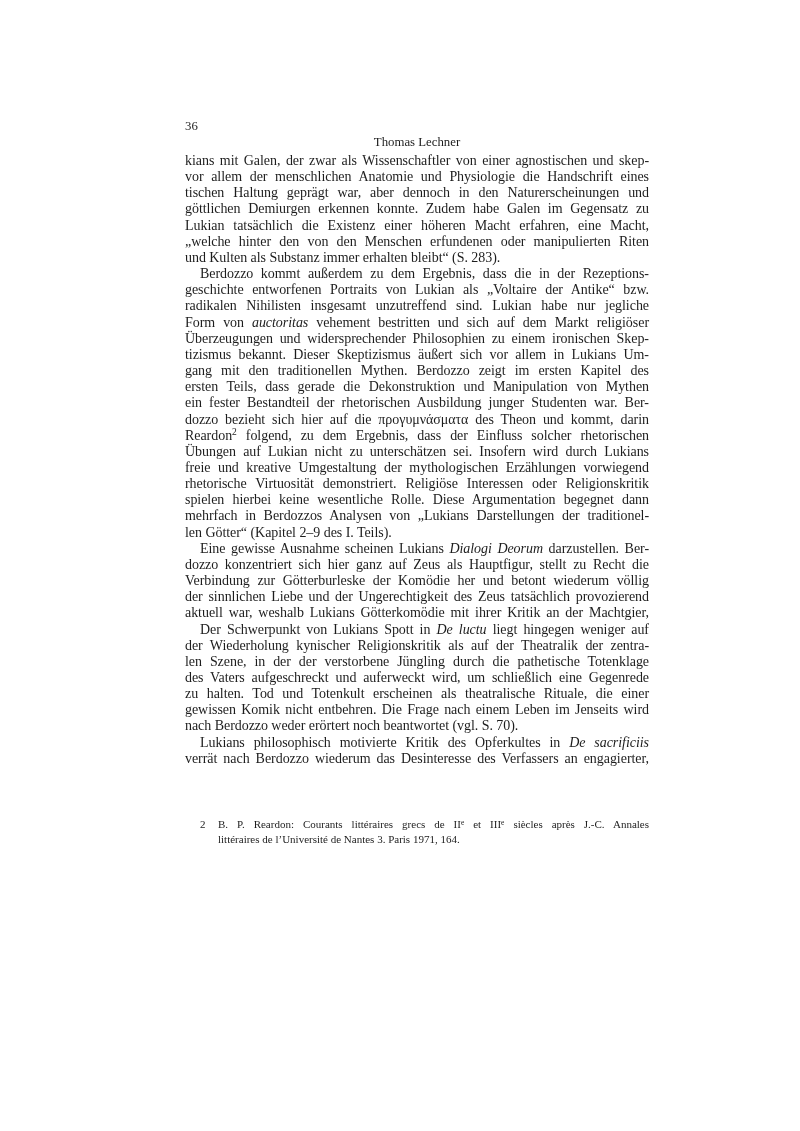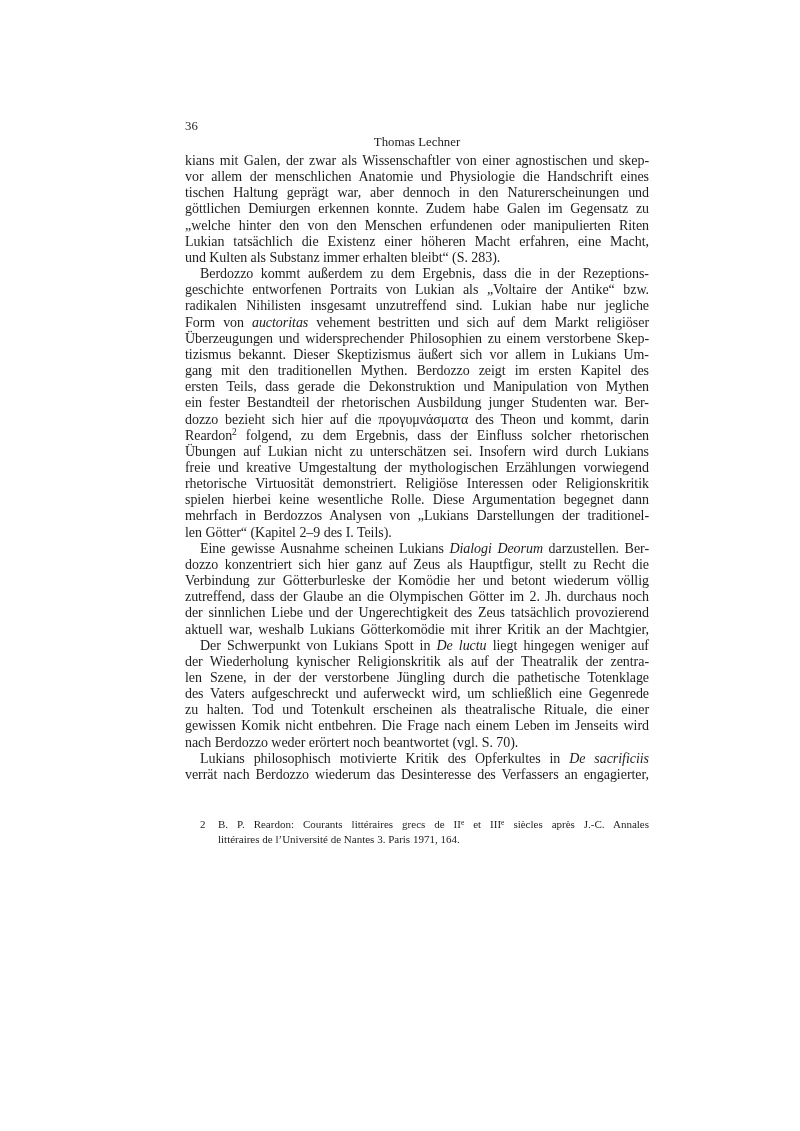--- a/index.html
+++ b/index.html
@@ -101,48 +101,47 @@
     <span class="page-number">36</span>
     <span class="running-head">Thomas Lechner</span>
   </div>
 
   <div class="bodytext" id="body-container">
       <div class="para">
         <div class="line">kians mit Galen, der zwar als Wissenschaftler von einer agnostischen und skep-</div>
         <div class="line">vor allem der menschlichen Anatomie und Physiologie die Handschrift eines</div>
         <div class="line">tischen Haltung geprägt war, aber dennoch in den Naturerscheinungen und</div>
         <div class="line">göttlichen Demiurgen erkennen konnte. Zudem habe Galen im Gegensatz zu</div>
+        <div class="line">Lukian tatsächlich die Existenz einer höheren Macht erfahren, eine Macht,</div>
         <div class="line">„welche hinter den von den Menschen erfundenen oder manipulierten Riten</div>
-        <div class="line">Lukian tatsächlich die Existenz einer höheren Macht erfahren, eine Macht,</div>
         <div class="line end">und Kulten als Substanz immer erhalten bleibt“ (S. 283).</div>
       </div>
       <div class="para indent">
         <div class="line">Berdozzo kommt außerdem zu dem Ergebnis, dass die in der Rezeptions-</div>
         <div class="line">geschichte entworfenen Portraits von Lukian als „Voltaire der Antike“ bzw.</div>
         <div class="line">radikalen Nihilisten insgesamt unzutreffend sind. Lukian habe nur jegliche</div>
         <div class="line">Form von <i>auctoritas</i> vehement bestritten und sich auf dem Markt religiöser</div>
-        <div class="line">Überzeugungen und widersprechender Philosophien zu einem verstorbene Skep-</div>
+        <div class="line">Überzeugungen und widersprechender Philosophien zu einem ironischen Skep-</div>
         <div class="line">tizismus bekannt. Dieser Skeptizismus äußert sich vor allem in Lukians Um-</div>
         <div class="line">gang mit den traditionellen Mythen. Berdozzo zeigt im ersten Kapitel des</div>
         <div class="line">ersten Teils, dass gerade die Dekonstruktion und Manipulation von Mythen</div>
         <div class="line">ein fester Bestandteil der rhetorischen Ausbildung junger Studenten war. Ber-</div>
         <div class="line">dozzo bezieht sich hier auf die προγυμνάσματα des Theon und kommt, darin</div>
         <div class="line">Reardon<sup>2</sup> folgend, zu dem Ergebnis, dass der Einfluss solcher rhetorischen</div>
         <div class="line">Übungen auf Lukian nicht zu unterschätzen sei. Insofern wird durch Lukians</div>
         <div class="line">freie und kreative Umgestaltung der mythologischen Erzählungen vorwiegend</div>
         <div class="line">rhetorische Virtuosität demonstriert. Religiöse Interessen oder Religionskritik</div>
         <div class="line">spielen hierbei keine wesentliche Rolle. Diese Argumentation begegnet dann</div>
         <div class="line">mehrfach in Berdozzos Analysen von „Lukians Darstellungen der traditionel-</div>
         <div class="line end">len Götter“ (Kapitel 2–9 des I. Teils).</div>
       </div>
       <div class="para indent">
         <div class="line">Eine gewisse Ausnahme scheinen Lukians <i>Dialogi Deorum</i> darzustellen. Ber-</div>
         <div class="line">dozzo konzentriert sich hier ganz auf Zeus als Hauptfigur, stellt zu Recht die</div>
         <div class="line">Verbindung zur Götterburleske der Komödie her und betont wiederum völlig</div>
-        <div class="line">zutreffend, dass der Glaube an die Olympischen Götter im 2. Jh. durchaus noch</div>
         <div class="line">der sinnlichen Liebe und der Ungerechtigkeit des Zeus tatsächlich provozierend</div>
         <div class="line">aktuell war, weshalb Lukians Götterkomödie mit ihrer Kritik an der Machtgier,</div>
       </div>
       <div class="para indent">
         <div class="line">Der Schwerpunkt von Lukians Spott in <i>De luctu</i> liegt hingegen weniger auf</div>
         <div class="line">der Wiederholung kynischer Religionskritik als auf der Theatralik der zentra-</div>
         <div class="line">len Szene, in der der verstorbene Jüngling durch die pathetische Totenklage</div>
         <div class="line">des Vaters aufgeschreckt und auferweckt wird, um schließlich eine Gegenrede</div>
         <div class="line">zu halten. Tod und Totenkult erscheinen als theatralische Rituale, die einer</div>
         <div class="line">gewissen Komik nicht entbehren. Die Frage nach einem Leben im Jenseits wird</div>

